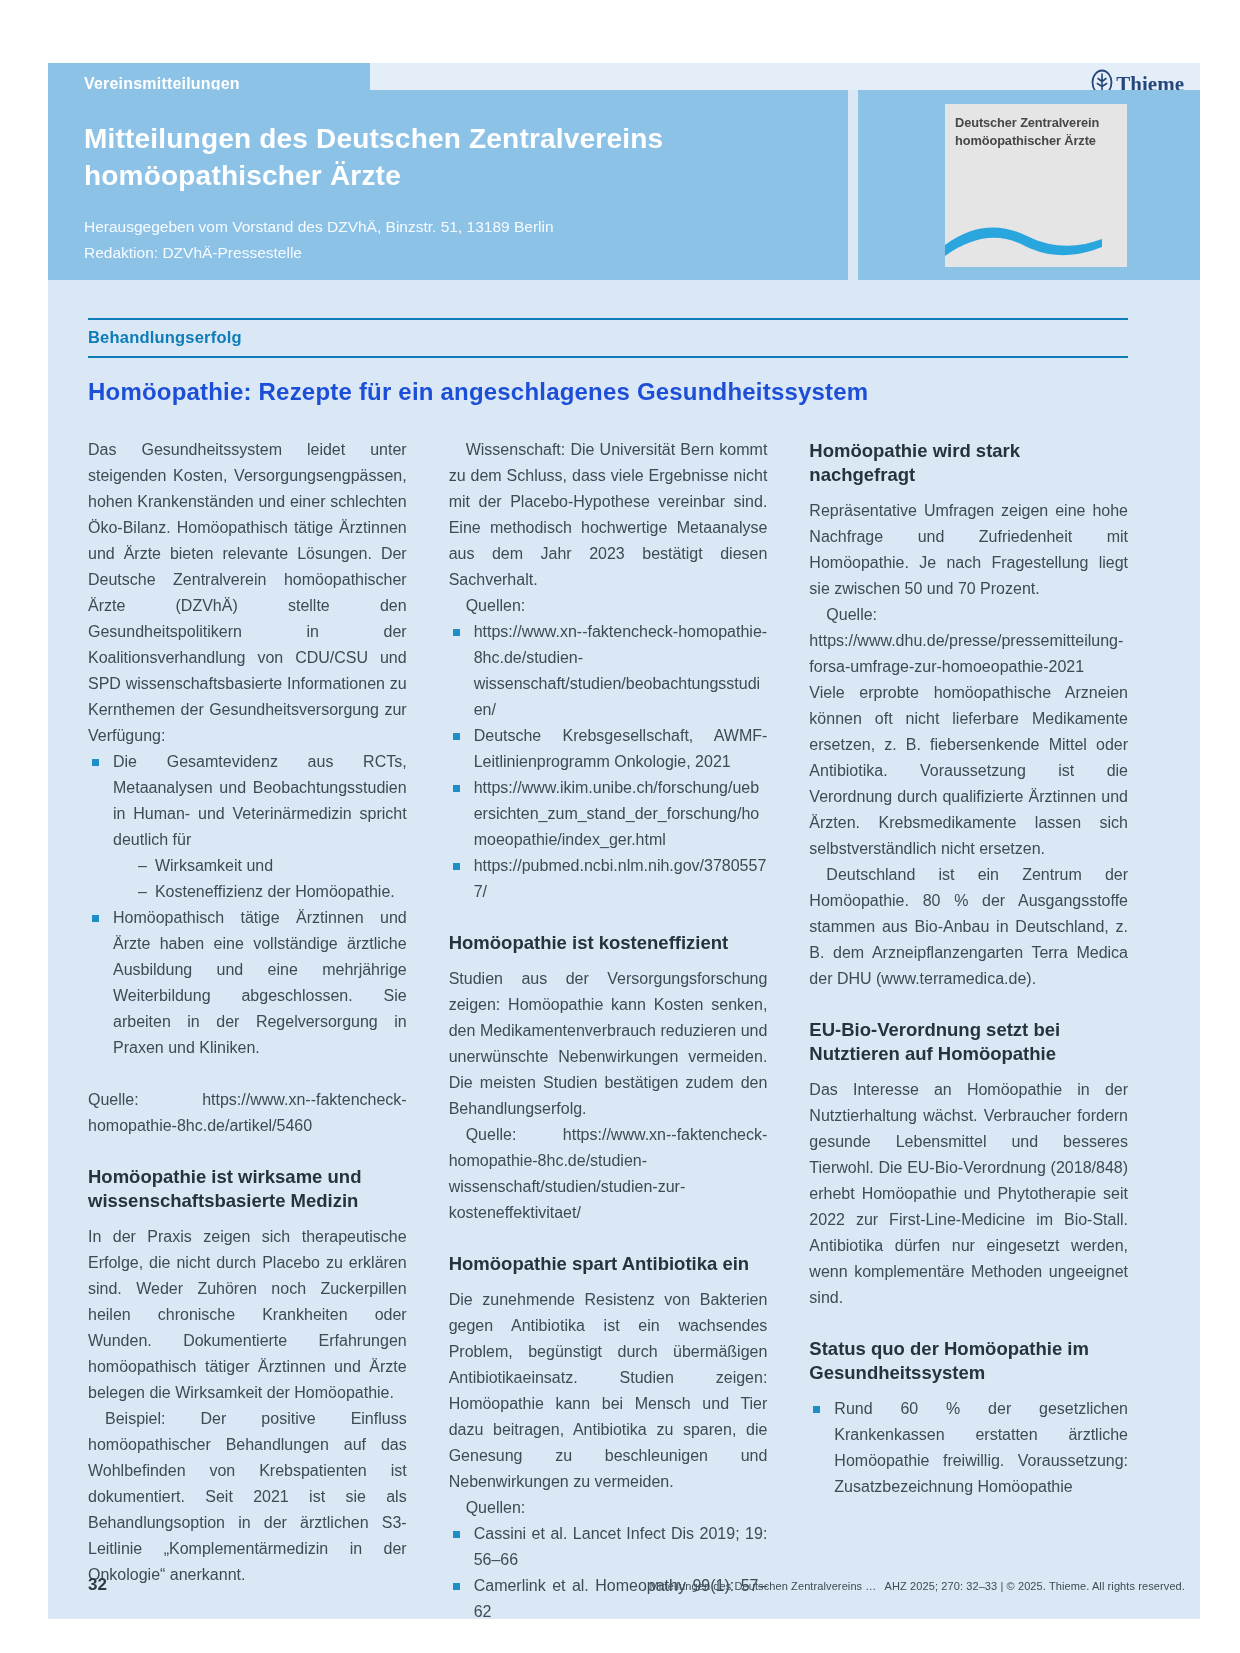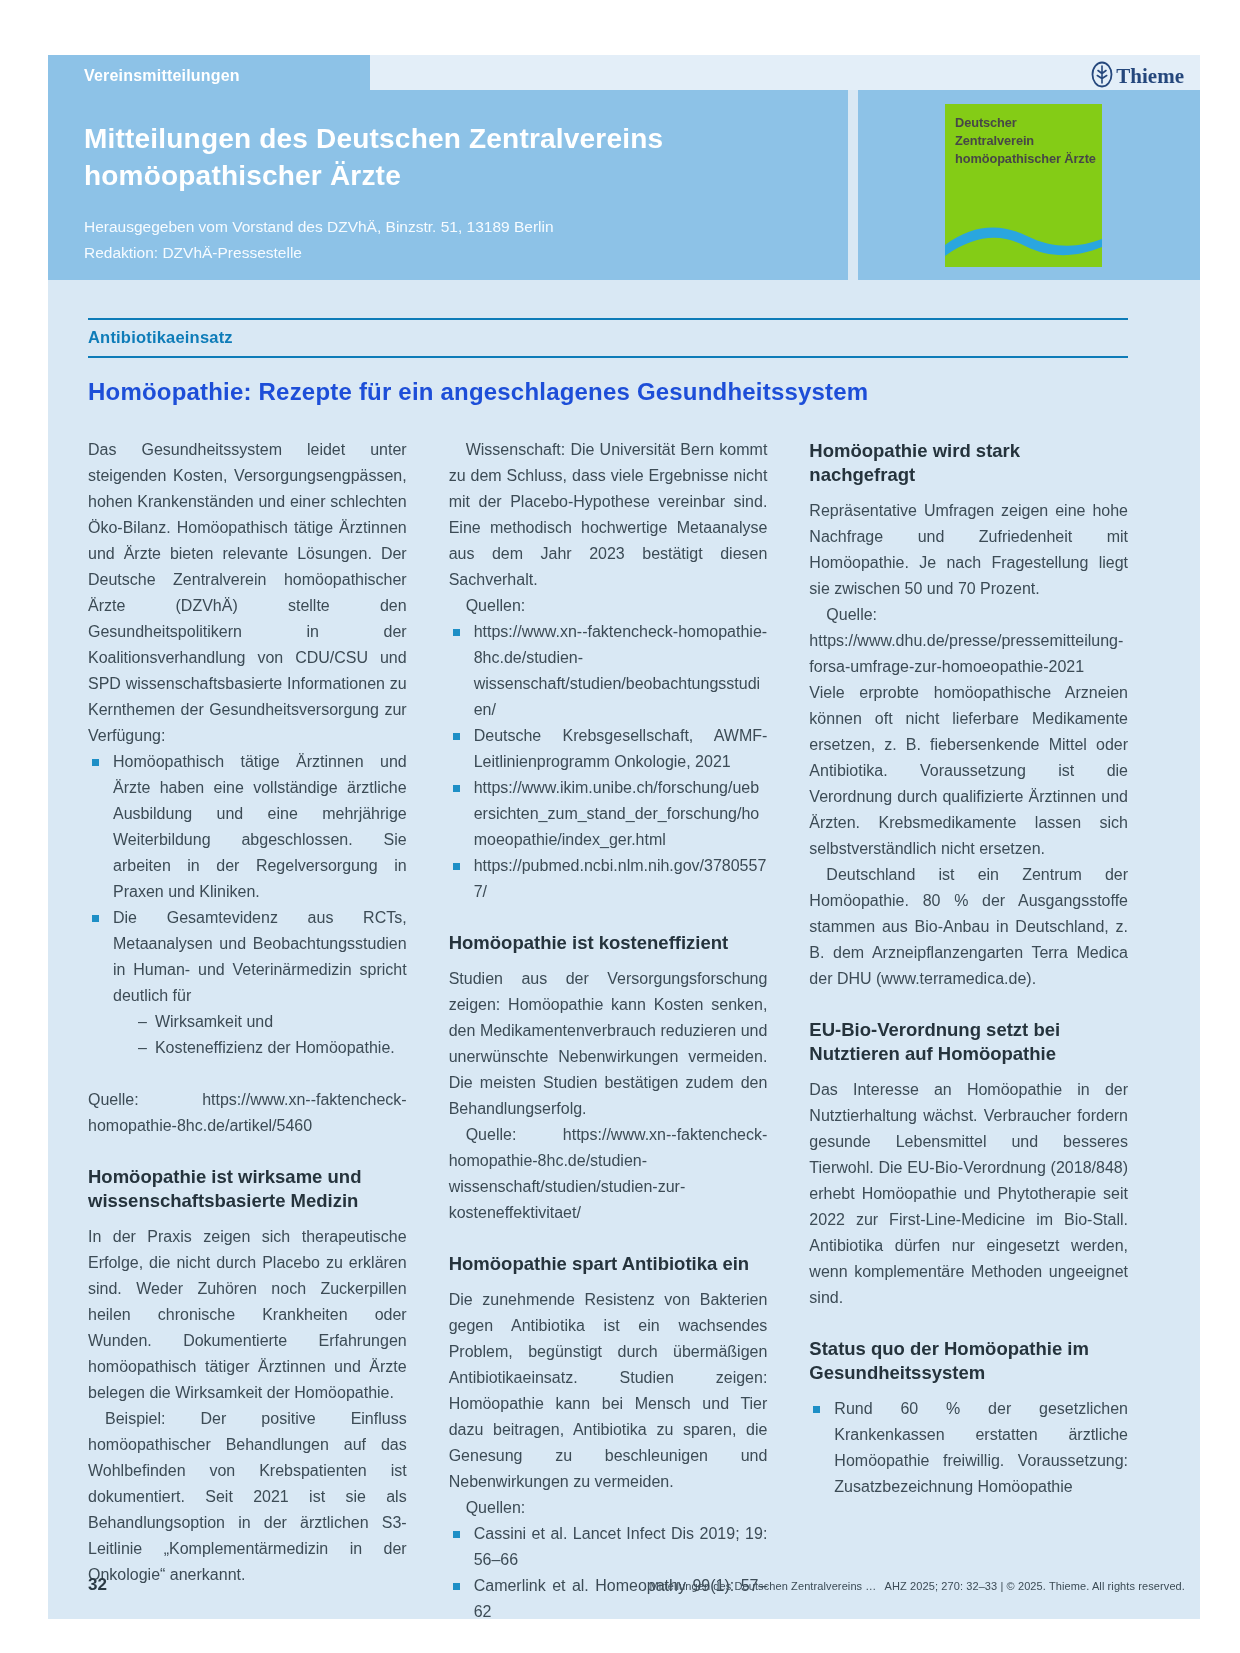--- a/index.html
+++ b/index.html
@@ -3,21 +3,21 @@
 <meta charset="utf-8">
 <style>
   html,body { margin:0; padding:0; background:#ffffff; }
   .page {
     position:relative; width:1240px; height:1653px; background:#ffffff;
     overflow:hidden; font-family:"Liberation Sans","DejaVu Sans",sans-serif;
   }
 
   
   .strip {
-    position:absolute; left:48px; top:55px; width:1152px; height:42px;
+    position:absolute; left:48px; top:63px; width:1152px; height:42px;
     background:#e3eef8; display:flex; align-items:stretch;
   }
   .strip .tab {
     width:322px; background:#8dc2e7; color:#ffffff; font-size:16px; font-weight:700;
     display:flex; align-items:center; padding-left:36px; box-sizing:border-box;
     letter-spacing:0.2px;
   }
   .brand {
     margin-left:auto; display:flex; align-items:center; gap:3px; padding-right:16px;
     color:#25477c;
@@ -38,21 +38,21 @@
     width:800px; box-sizing:border-box; background:#8dc2e7;
     padding:30px 40px 0 36px; color:#ffffff;
   }
   .panel-left h1 {
     margin:0; font-size:28px; line-height:37px; font-weight:700; max-width:640px;
     letter-spacing:0.2px;
   }
   .imprint { margin-top:20px; font-size:15.5px; line-height:26px; color:#f6fbff; font-weight:400; }
   .panel-right { flex:1; background:#8dc2e7; position:relative; }
   .logobox {
-    position:absolute; left:87px; top:14px; width:157px; height:163px; background:#84cc16;
+    position:absolute; left:87px; top:14px; width:182px; height:163px; background:#e5e5e5;
     box-sizing:border-box; padding:10px 6px 0 10px; overflow:hidden;
   }
   .logobox .lg-text { font-size:12.8px; line-height:18px; color:#474747; font-weight:600; letter-spacing:-0.1px; }
   .logobox svg.wave { position:absolute; left:0; bottom:6px; }
 
   
   .kicker-block {
     margin:38px 72px 0 40px; border-top:2px solid #0e7cb8; border-bottom:2px solid #0e7cb8;
     padding:8px 0 9px;
   }
@@ -131,41 +131,41 @@
             <div>homöopathischer Ärzte</div>
           </div>
           <svg class="wave" width="157" height="42" viewBox="0 0 157 42">
             <path d="M0,26 C28,5 56,4 82,17 C108,30 134,29 157,20 L157,28 C132,38 106,40 80,27 C55,14 30,16 0,37 Z" fill="#2aa6df"></path>
           </svg>
         </div>
       </div>
     </div>
 
     <div class="kicker-block">
-      <div class="kicker">Antibiotikaeinsatz</div>
+      <div class="kicker">Behandlungserfolg</div>
     </div>
 
     <div class="article-title">Homöopathie: Rezepte für ein angeschlagenes Gesundheitssystem</div>
 
     <div class="cols">
 
       <div class="col">
         <p>Das Gesundheitssystem leidet unter steigenden Kosten, Versorgungsengpässen, hohen Krankenständen und einer schlechten Öko-Bilanz. Homöopathisch tätige Ärztinnen und Ärzte bieten relevante Lösungen. Der Deutsche Zentralverein homöopathischer Ärzte (DZVhÄ) stellte den Gesundheitspolitikern in der Koalitionsverhandlung von CDU/CSU und SPD wissenschaftsbasierte Informationen zu Kernthemen der Gesundheitsversorgung zur Verfügung:</p>
         <ul class="squares">
-          <li>
-            <span class="sq"></span>
-            <span>Homöopathisch tätige Ärztinnen und Ärzte haben eine vollständige ärztliche Ausbildung und eine mehrjährige Weiterbildung abgeschlossen. Sie arbeiten in der Regelversorgung in Praxen und Kliniken.</span>
-          </li>
           <li>
             <span class="sq"></span>
             <span>Die Gesamtevidenz aus RCTs, Metaanalysen und Beobachtungsstudien in Human- und Veterinärmedizin spricht deutlich für</span>
             <div class="dash-list">
               <div class="dash-item">– Wirksamkeit und</div>
               <div class="dash-item">– Kosteneffizienz der Homöopathie.</div>
             </div>
+          </li>
+          <li>
+            <span class="sq"></span>
+            <span>Homöopathisch tätige Ärztinnen und Ärzte haben eine vollständige ärztliche Ausbildung und eine mehrjährige Weiterbildung abgeschlossen. Sie arbeiten in der Regelversorgung in Praxen und Kliniken.</span>
           </li>
         </ul>
         <p class="gap-before">Quelle: https://www.xn--faktencheck-homopathie-8hc.de/artikel/5460</p>
         <h3>Homöopathie ist wirksame und wissenschaftsbasierte Medizin</h3>
         <p>In der Praxis zeigen sich therapeutische Erfolge, die nicht durch Placebo zu erklären sind. Weder Zuhören noch Zuckerpillen heilen chronische Krankheiten oder Wunden. Dokumentierte Erfahrungen homöopathisch tätiger Ärztinnen und Ärzte belegen die Wirksamkeit der Homöopathie.</p>
         <p class="indent">Beispiel: Der positive Einfluss homöopathischer Behandlungen auf das Wohlbefinden von Krebspatienten ist dokumentiert. Seit 2021 ist sie als Behandlungsoption in der ärztlichen S3-Leitlinie „Komplementärmedizin in der Onkologie“ anerkannt.</p>
       </div>
 
       <div class="col">
         <p class="indent">Wissenschaft: Die Universität Bern kommt zu dem Schluss, dass viele Ergebnisse nicht mit der Placebo-Hypothese vereinbar sind. Eine methodisch hochwertige Metaanalyse aus dem Jahr 2023 bestätigt diesen Sachverhalt.</p>

